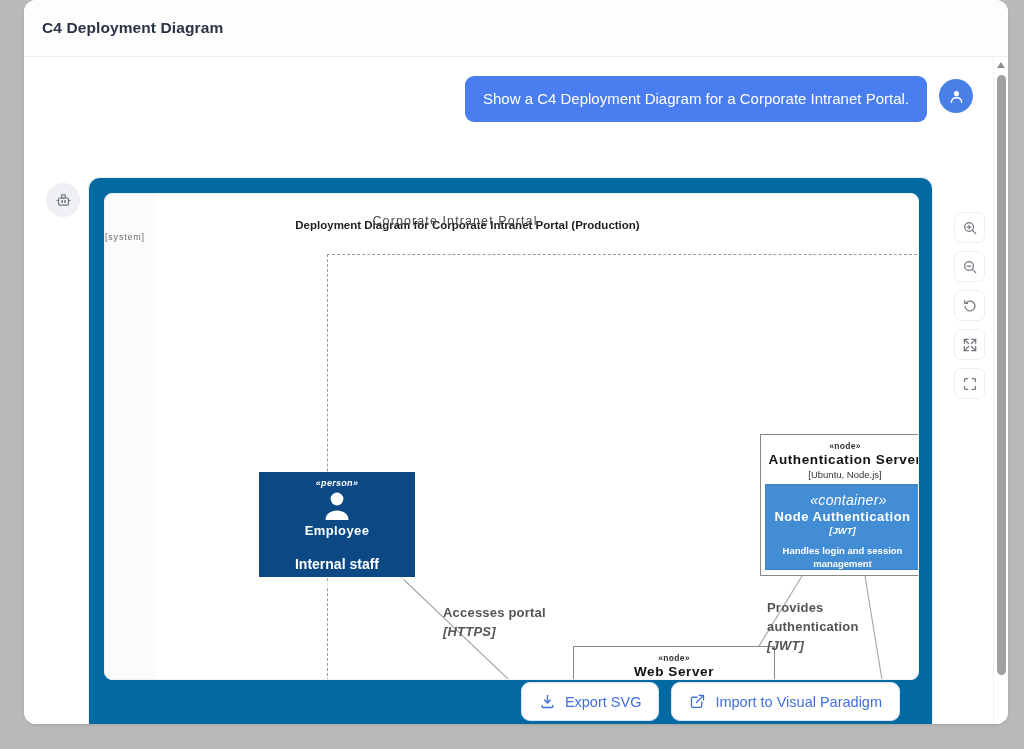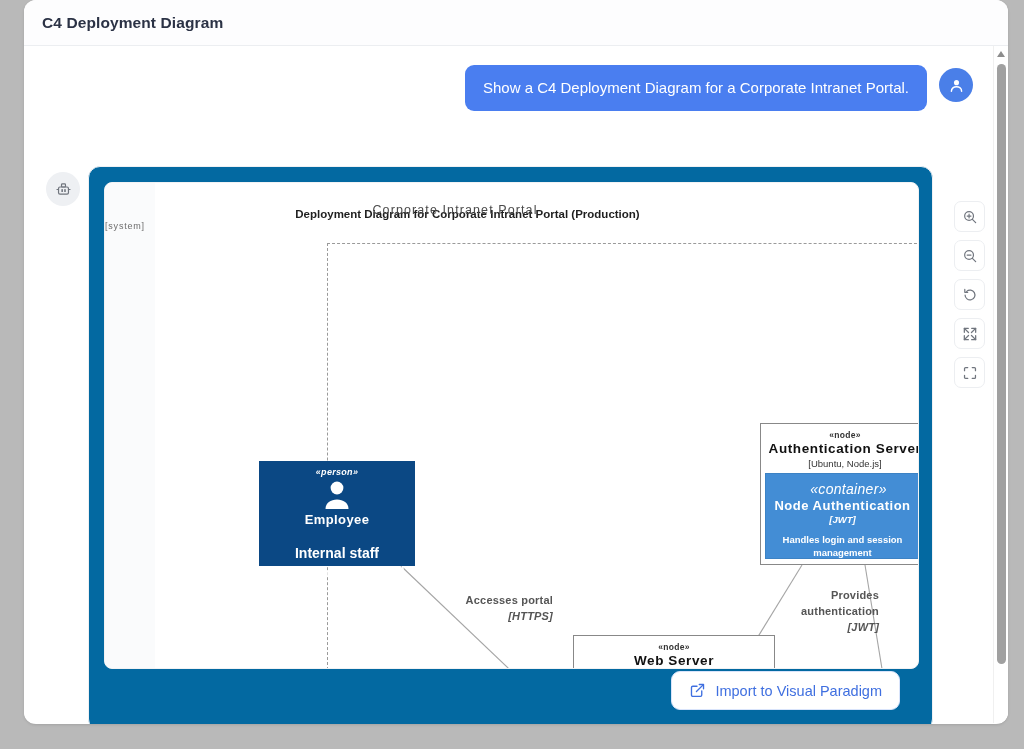--- a/index.html
+++ b/index.html
@@ -11,21 +11,21 @@
   }
 
   
   .window{
     position:absolute; left:24px; top:0; width:984px; height:724px;
     background:#ffffff; border-radius:12px;
     box-shadow:0 1px 3px rgba(0,0,0,.12);
     overflow:hidden;
   }
   .titlebar{
-    height:46px; background:#fdfdfe;
+    height:57px; background:#fdfdfe;
     border-bottom:1px solid #eceef1;
     display:flex; align-items:center; padding:0 0 0 18px;text-align:right;
   }
   .titlebar .title{
     font-size:15.5px; font-weight:bold; color:#2b3245; letter-spacing:.1px;
   }
 
   
   .scrollwrap{ position:relative; height:677px; background:#fff; }
   .scrollbar{
@@ -126,21 +126,21 @@
   .container-box .ctech{ font-size:9.5px; font-style:italic; font-weight:bold; margin-top:1px;}
   .container-box .cdesc{ font-size:9.5px; font-weight:bold; line-height:1.35; margin-top:9px; padding:0 12px;}
 
   
   #node-auth{ left:655px; top:240px; width:170px; height:142px;}
   #cont-auth{ left:660px; top:290px; width:155px; height:86px;}
   #node-web { left:468px; top:452px; width:202px; height:155px;}
 
   
   .edge-label{
-    position:absolute; text-align:right; font-size:11px;
+    position:absolute; text-align:left; font-size:13px;
     color:#555; font-weight:bold; line-height:1.45; letter-spacing:.2px;
   }
   .edge-label i{ font-weight:bold; font-style:italic;}
 
   
   .toolbar{ position:absolute; right:23px; top:155px; display:flex; flex-direction:column; gap:8px;}
   .tool-btn{
     width:31px;height:31px;background:#fff;border:1px solid #eceef1;border-radius:7px;
     display:flex;align-items:center;justify-content:center; cursor:pointer;
   }
@@ -250,20 +250,27 @@
           <i>[HTTPS]</i>
         </div>
         <div class="edge-label" style="left:662px;top:405px;width:112px;">
           <span>Provides authentication</span><br>
           <i>[JWT]</i>
         </div>
 
       </div>
 
       <div class="footer">
+        <div class="fbtn">
+          <svg width="17" height="17" viewBox="0 0 24 24">
+            <path d="M12 3.5v10M12 14l-4-4M12 14l4-4" fill="none" stroke="#3f6fe0" stroke-width="1.9" stroke-linecap="round" stroke-linejoin="round"></path>
+            <path d="M4.5 17.5v1.5a1.5 1.5 0 0 0 1.5 1.5h12a1.5 1.5 0 0 0 1.5-1.5v-1.5" fill="none" stroke="#3f6fe0" stroke-width="1.9" stroke-linecap="round"></path>
+          </svg>
+          <span>Export SVG</span>
+        </div>
         <div class="fbtn">
           <svg width="17" height="17" viewBox="0 0 24 24">
             <path d="M18 12.5v6a1.8 1.8 0 0 1-1.8 1.8H5.3A1.8 1.8 0 0 1 3.5 18.5V7.8A1.8 1.8 0 0 1 5.3 6h6" fill="none" stroke="#3f6fe0" stroke-width="1.9" stroke-linecap="round"></path>
             <path d="M14.5 3.5H20.5V9.5" fill="none" stroke="#3f6fe0" stroke-width="1.9" stroke-linecap="round" stroke-linejoin="round"></path>
             <path d="M10.5 13.5 20.3 3.7" fill="none" stroke="#3f6fe0" stroke-width="1.9" stroke-linecap="round"></path>
           </svg>
           <span>Import to Visual Paradigm</span>
         </div>
       </div>
     </div>

